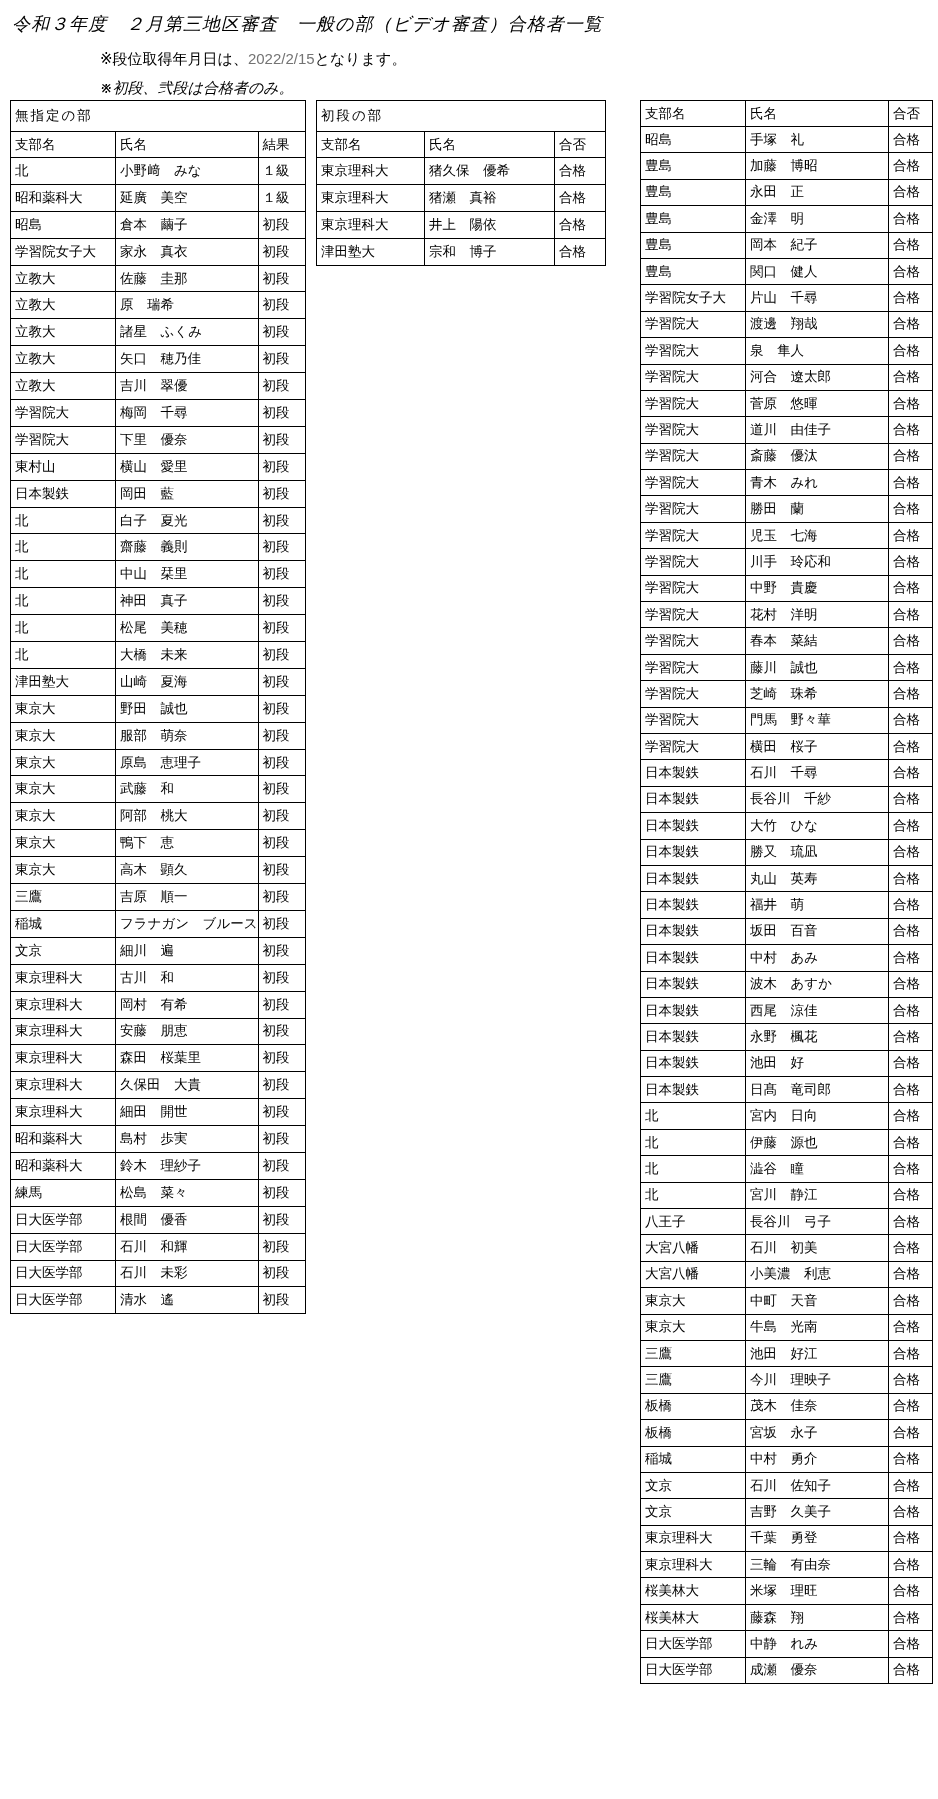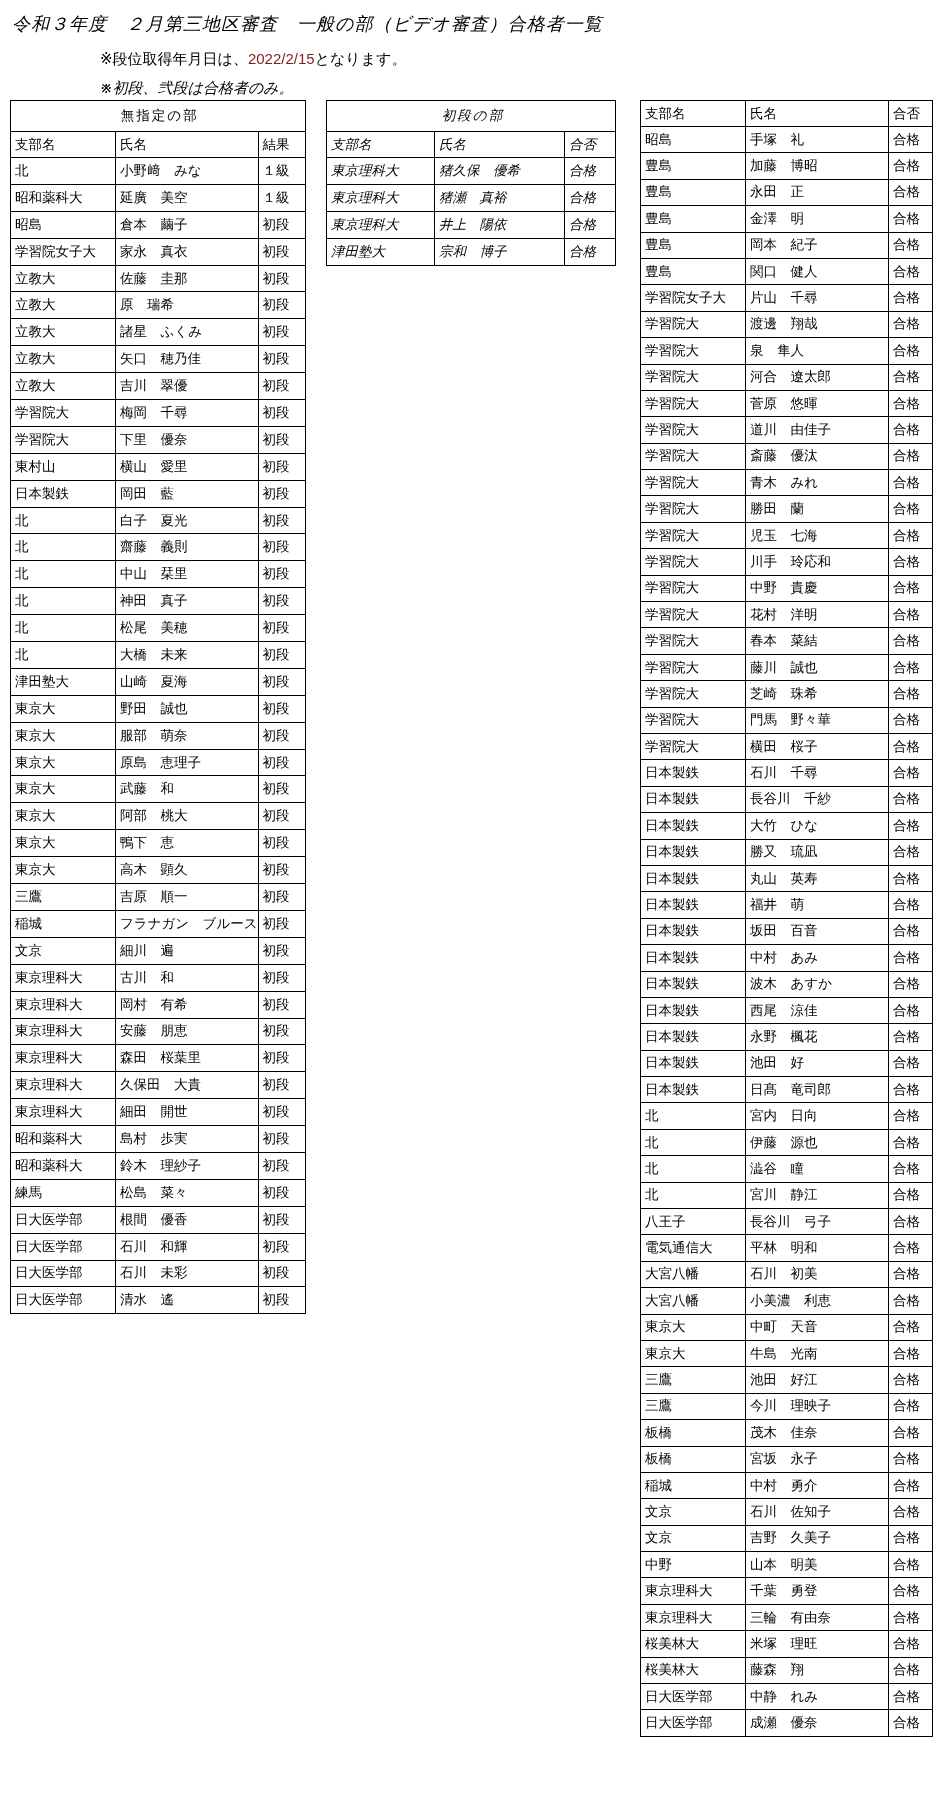--- a/index.html
+++ b/index.html
@@ -8,36 +8,36 @@
     font-family:"Liberation Sans","DejaVu Sans",sans-serif;
     color:#000;overflow:hidden;
   }
   .doc-title{
     position:absolute;left:12px;top:12px;
     font-size:18px;letter-spacing:1px;white-space:pre;font-style:italic;
   }
   .note{position:absolute;left:100px;font-size:15px;white-space:pre;}
   .note-1{top:50px;}
   .note-2{top:79px;font-style:italic;}
-  .note-date{color:#7f1d1d;}
+  .note-date{color:#737373;}
   table.list{
     position:absolute;top:100px;border-collapse:collapse;table-layout:fixed;
   }
   table.list td{
     border:1px solid #000;font-size:13.5px;padding:0 0 0 4px;
     overflow:hidden;white-space:nowrap;vertical-align:middle;
   }
   td.tbl-title{
-    text-align:center;font-size:18px;height:30px;padding:0;
+    font-size:18px;height:30px;padding:0;
     letter-spacing:2px;
     margin-top:20px;
   }
   tr.hdr-row td{height:25px;}
   #tbl-0{left:10px;}  #tbl-0 tbody tr td{height:25.9px;}
-  #tbl-1{left:326px;font-style:italic;} #tbl-1 tbody tr td{height:26px;}
+  #tbl-1{left:316px;} #tbl-1 tbody tr td{height:26px;}
   #tbl-2{left:640px;} #tbl-2 tbody tr td{height:25.4px;}
 </style>
 </head>
 <body>
 
 <div class="doc-title">令和３年度　２月第三地区審査　一般の部（ビデオ審査）合格者一覧</div>
 
 <div class="note note-1"><span>※段位取得年月日は、</span><span class="note-date">2022/2/15</span><span>となります。</span></div>
 
 <div class="note note-2">※初段、弐段は合格者のみ。</div>
@@ -535,25 +535,20 @@
         <td>北</td>
         <td>宮川　静江</td>
         <td>合格</td>
       </tr>
       <tr>
         <td>八王子</td>
         <td>長谷川　弓子</td>
         <td>合格</td>
       </tr>
       <tr>
-        <td>電気通信大</td>
-        <td>平林　明和</td>
-        <td>合格</td>
-      </tr>
-      <tr>
         <td>大宮八幡</td>
         <td>石川　初美</td>
         <td>合格</td>
       </tr>
       <tr>
         <td>大宮八幡</td>
         <td>小美濃　利恵</td>
         <td>合格</td>
       </tr>
       <tr>
@@ -592,25 +587,20 @@
         <td>合格</td>
       </tr>
       <tr>
         <td>文京</td>
         <td>石川　佐知子</td>
         <td>合格</td>
       </tr>
       <tr>
         <td>文京</td>
         <td>吉野　久美子</td>
-        <td>合格</td>
-      </tr>
-      <tr>
-        <td>中野</td>
-        <td>山本　明美</td>
         <td>合格</td>
       </tr>
       <tr>
         <td>東京理科大</td>
         <td>千葉　勇登</td>
         <td>合格</td>
       </tr>
       <tr>
         <td>東京理科大</td>
         <td>三輪　有由奈</td>

